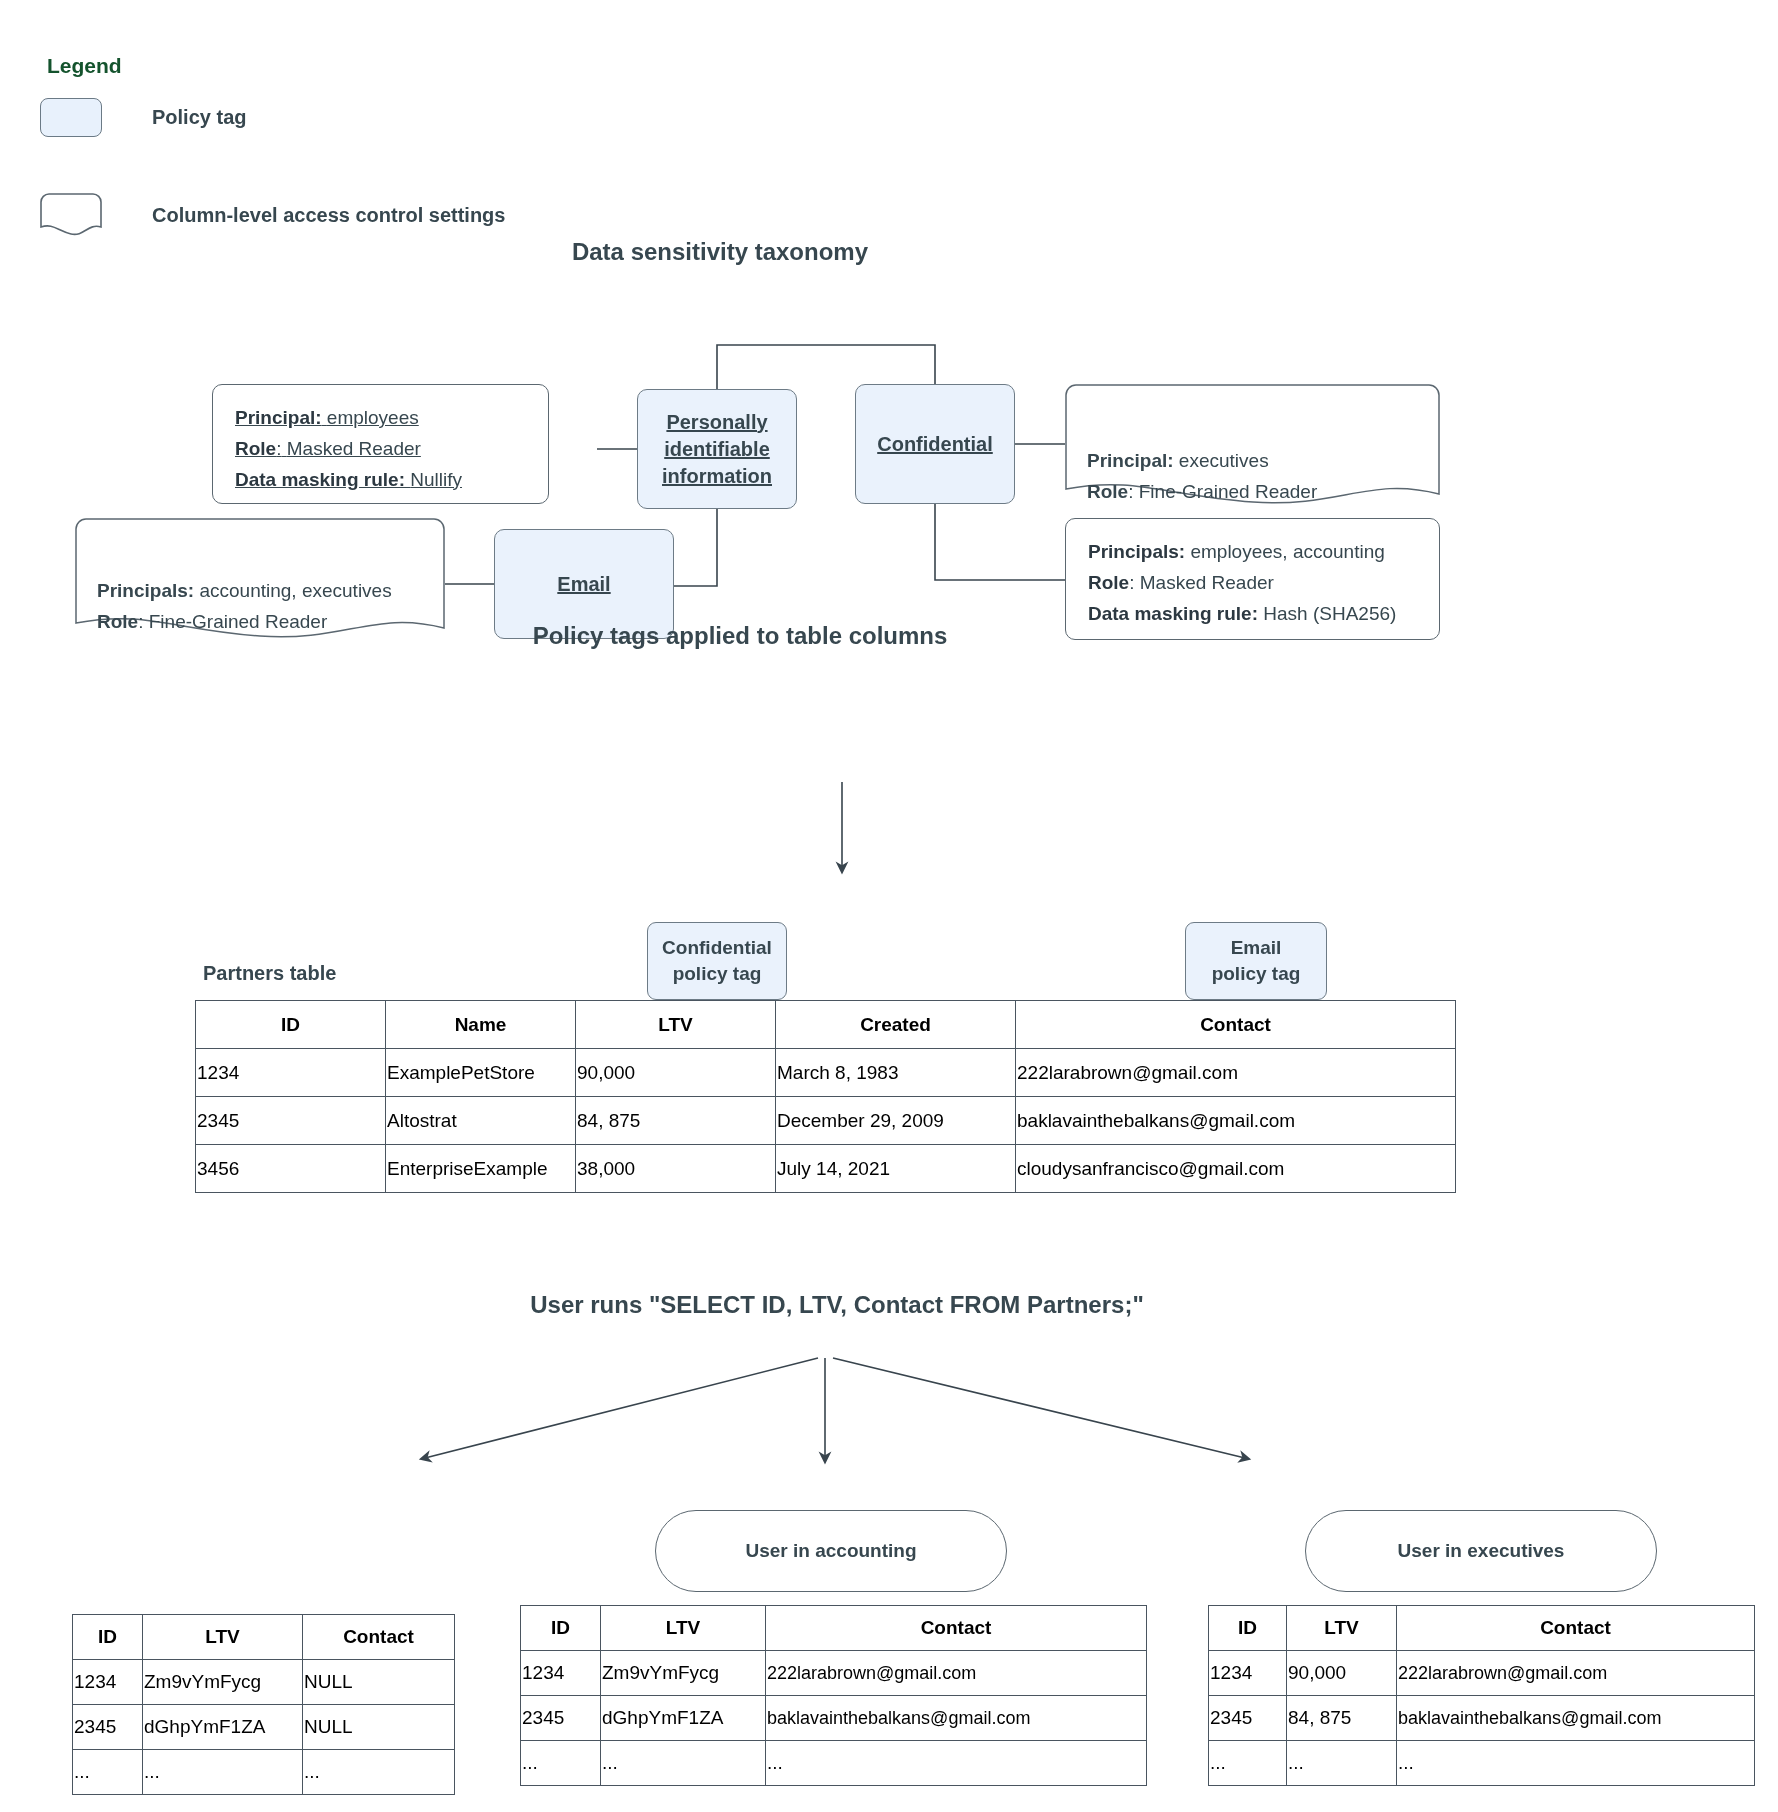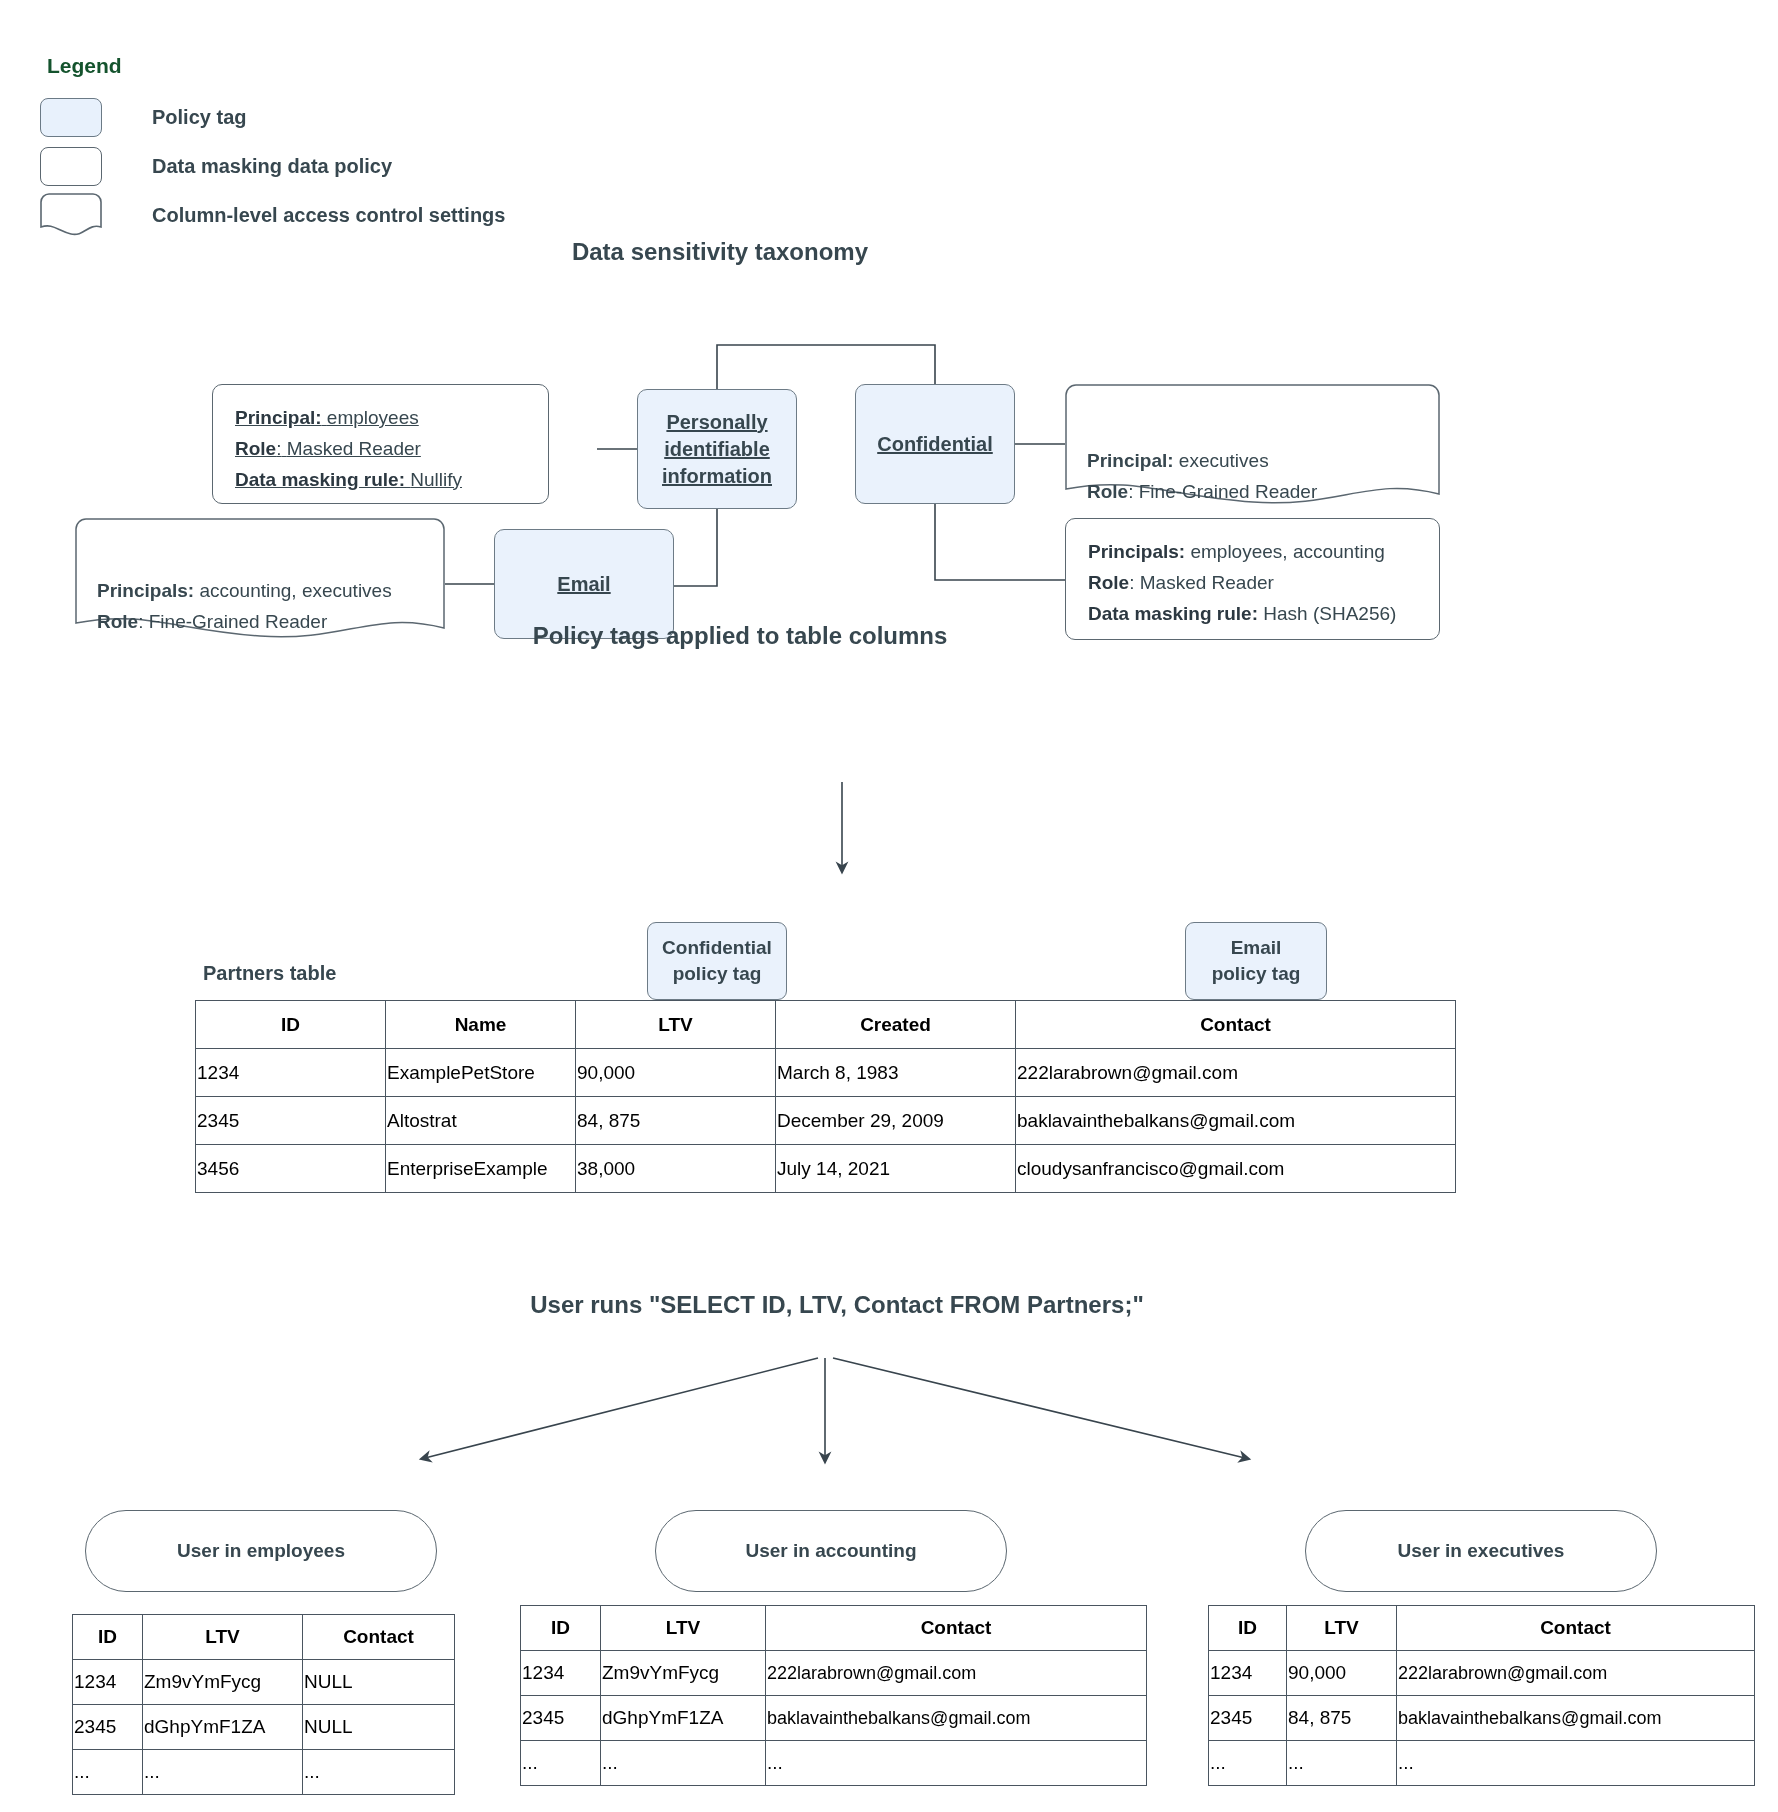--- a/index.html
+++ b/index.html
@@ -163,24 +163,20 @@
 
 <div id="canvas">
 
   <div class="abs" id="legend-title">Legend</div>
 
   <div class="abs legend-row" id="legend-row-1">
     <div class="legend-swatch tag"></div>
     <div class="legend-label">Policy tag</div>
   </div>
 
-  <div class="abs legend-row" id="legend-row-2">
-    <div class="legend-swatch"></div>
-    <div class="legend-label">Data masking data policy</div>
-  </div>
 
   <div class="abs legend-row" id="legend-row-3">
     <div class="legend-wavy">
       <svg width="62" height="44" viewBox="0 0 62 44">
         <path d="M1,9 A8,8 0 0 1 9,1 L53,1 A8,8 0 0 1 61,9 L61,34
                  C48,30 44,44 31,41 C18,38 13,30 1,34 Z" fill="#ffffff" stroke="#5b6770" stroke-width="1.6"></path>
       </svg>
     </div>
     <div class="legend-label">Column-level access control settings</div>
   </div>
@@ -353,23 +349,20 @@
     <defs>
       <marker id="arrowhead2" markerWidth="9" markerHeight="9" refX="4.5" refY="4.5" orient="auto">
         <path d="M0.5,0.5 L8.5,4.5 L0.5,8.5 L2.8,4.5 Z" fill="#38444d"></path>
       </marker>
     </defs>
     <line class="conn" x1="825" y1="18" x2="825" y2="118" marker-end="url(#arrowhead2)"></line>
     <line class="conn" x1="818" y1="18" x2="425" y2="118" marker-end="url(#arrowhead2)"></line>
     <line class="conn" x1="833" y1="18" x2="1245" y2="118" marker-end="url(#arrowhead2)"></line>
   </svg>
 
-  <div class="abs oval" id="oval-employees">
-    <span>User in employees</span>
-  </div>
   <div class="abs oval" id="oval-accounting">
     <span>User in accounting</span>
   </div>
   <div class="abs oval" id="oval-executives">
     <span>User in executives</span>
   </div>
 
   <table class="abs grid result-table" id="res-table-employees">
     <colgroup>
         <col style="width:70px">

